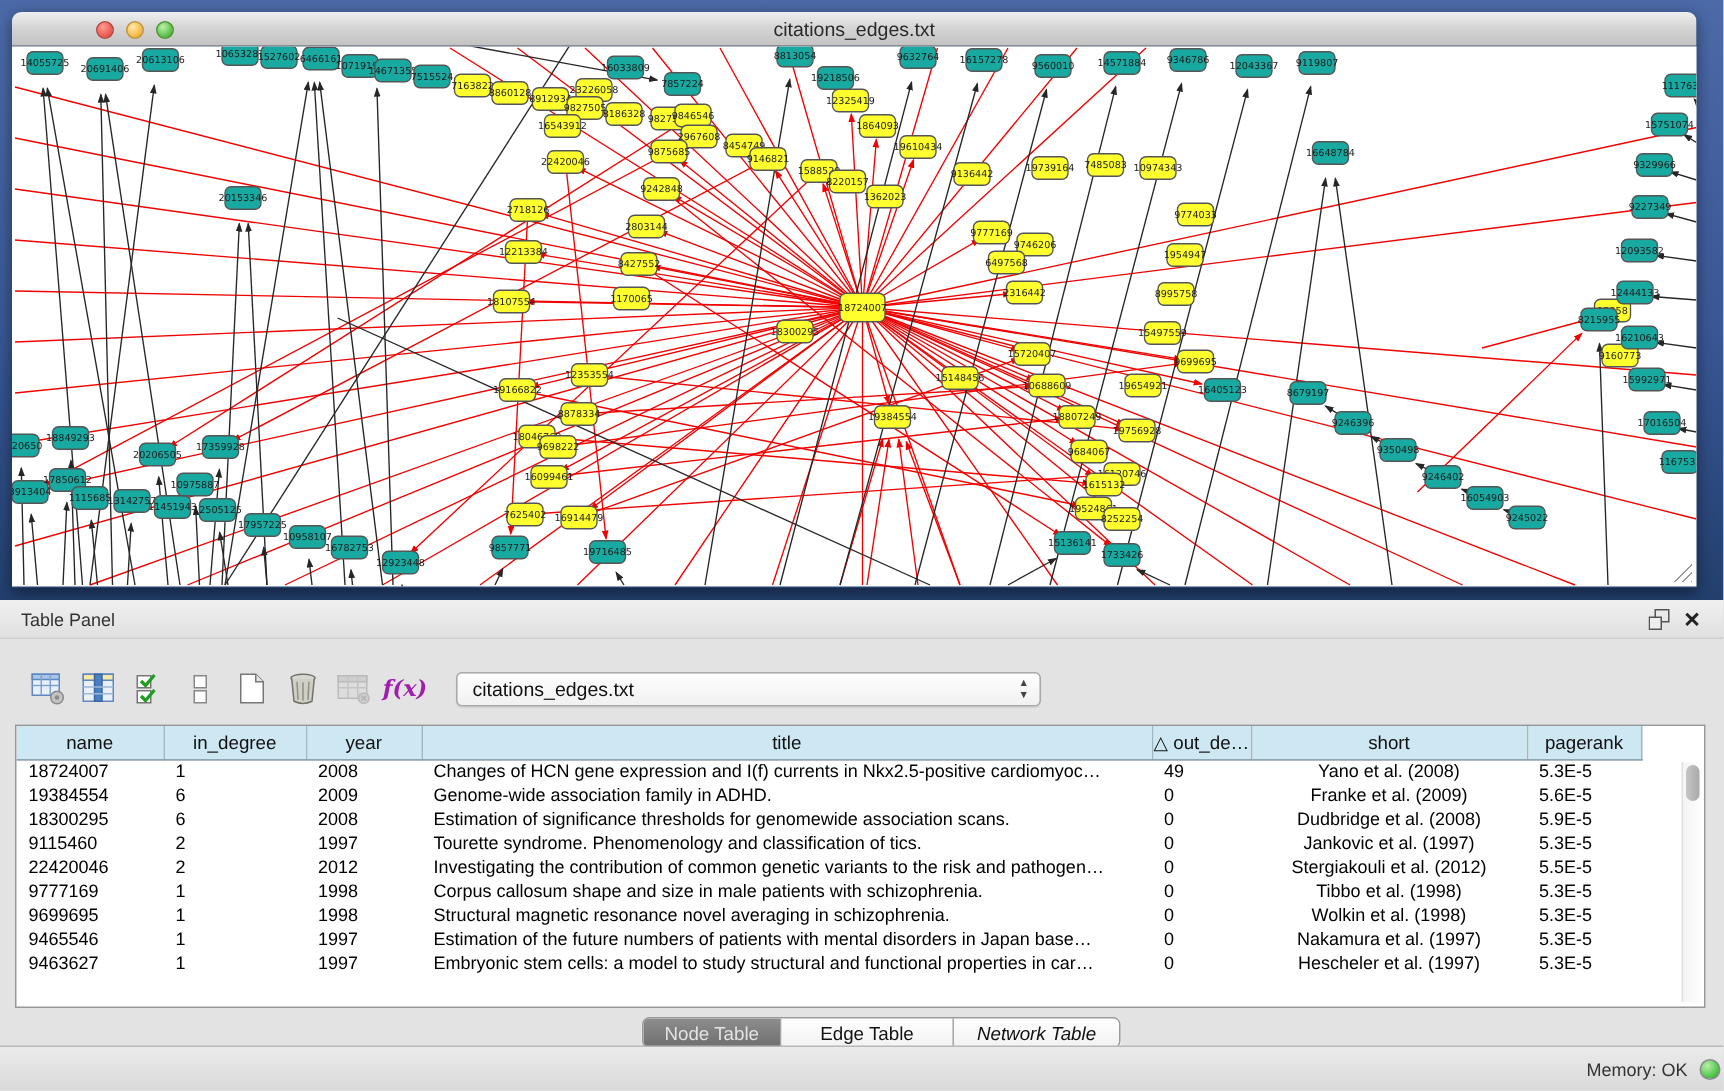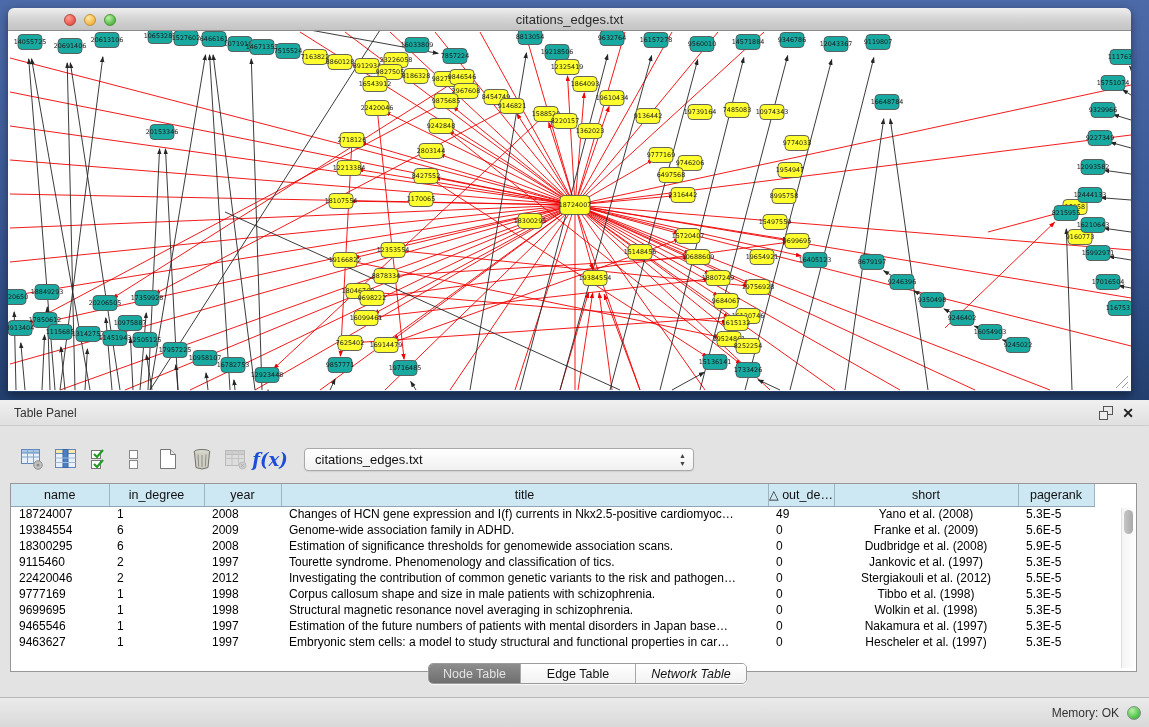--- a/index.html
+++ b/index.html
@@ -30,50 +30,50 @@
   
   .bottom-panel { position:absolute; left:0; top:400px; width:1149px; height:297px; background:#e3e3e3; }
   .panel-header { height:26px; display:flex; align-items:center; padding:0 10px 0 14px;
                   background:linear-gradient(#f0f0f0,#e0e0e0); border-bottom:1px solid #cdcdcd; }
   .panel-title { font-size:12px; color:#333; flex:1; }
   .panel-hbtn { width:22px; height:18px; display:flex; align-items:center; justify-content:center; cursor:default; }
   .close-x { font-size:14px; font-weight:bold; color:#222; line-height:1; }
 
   .toolbar { position:absolute; left:0; top:40px; height:38px; display:flex; align-items:center; padding-left:20px; }
   .tbtn { width:24px; height:26px; margin-right:10px; display:flex; align-items:center; justify-content:center; }
-  .fx { font-family:"DejaVu Serif", serif; font-style:italic; font-weight:bold; font-size:18px; color:#1d4ed8; }
+  .fx { font-family:"DejaVu Serif", serif; font-style:italic; font-weight:bold; font-size:15px; color:#a21caf; }
   .dropdown { position:relative; margin-left:12px; width:390px; height:23px; border:1px solid #a9a9a9; border-radius:4px;
               background:linear-gradient(#ffffff,#f1f1f1); display:flex; align-items:center; padding-left:10px;
               font-size:13px; color:#111; box-shadow:0 1px 1px rgba(0,0,0,.08); }
   .stepper { position:absolute; right:7px; top:3px; display:flex; flex-direction:column; line-height:0; }
   .stepper span { font-size:7px; color:#444; line-height:8px; }
 
   .table-wrap { position:absolute; left:10px; top:83px; width:1127px; height:189px;
                 border:1px solid #979797; background:#fff; overflow:hidden; }
   table.grid { border-collapse:collapse; table-layout:fixed; }
   table.grid th { background:#cde7f3; border-right:1px solid #9fb6c2; border-bottom:1px solid #8fa6b2;
                   font-size:12.5px; font-weight:normal; color:#111; height:22px; text-align:center; overflow:hidden; white-space:nowrap; }
   table.grid td { font-size:12px; color:#000; height:16px; padding:0 8px; white-space:nowrap; overflow:hidden; }
   td.c-center { text-align:center; }
   .vscroll { position:absolute; top:24px; right:2px; width:13px; height:160px;
              background:linear-gradient(90deg,#f4f4f4,#fdfdfd); border-left:1px solid #e0e0e0; }
   .vthumb { position:absolute; top:2px; left:2px; width:9px; height:24px; border-radius:5px;
             background:linear-gradient(90deg,#c6c6c6,#a9a9a9); }
 
-  .tabs { position:absolute; top:263px; left:428px; display:flex; height:21px;
+  .tabs { position:absolute; top:278px; left:428px; display:flex; height:21px;
           border:1px solid #9b9b9b; border-radius:5px; overflow:hidden;
           box-shadow:0 1px 1px rgba(255,255,255,.7); }
   .seg { display:flex; align-items:center; justify-content:center; font-size:12.5px; color:#111;
          background:linear-gradient(#ffffff,#f2f2f2); border-right:1px solid #a8a8a8; }
   .seg:last-child { border-right:none;font-style:italic; }
   .seg.selected { background:linear-gradient(#8d8d8d,#6f6f6f); color:#e3e3e3; }
 
   .statusbar { position:absolute; left:0; top:697px; width:1149px; height:30px;
                background:linear-gradient(#ebebeb,#d9d9d9); border-top:1px solid #b8b8b8;
-               display:flex; align-items:center; justify-content:flex-end; padding-right:8px; }
+               display:flex; align-items:center; justify-content:flex-end; padding-right:2px; }
   .mem-label { font-size:12px; color:#333; margin-right:8px; }
   .mem-dot { width:14px; height:14px; border-radius:50%; border:1px solid #8b8b8b;
              background:radial-gradient(circle at 35% 30%, #b9f0a8, #56c84f 60%, #2f9c33); }
 </style>
 </head>
 <body>
 
 <div class="desktop">
   <div class="net-window">
     <div class="titlebar">

